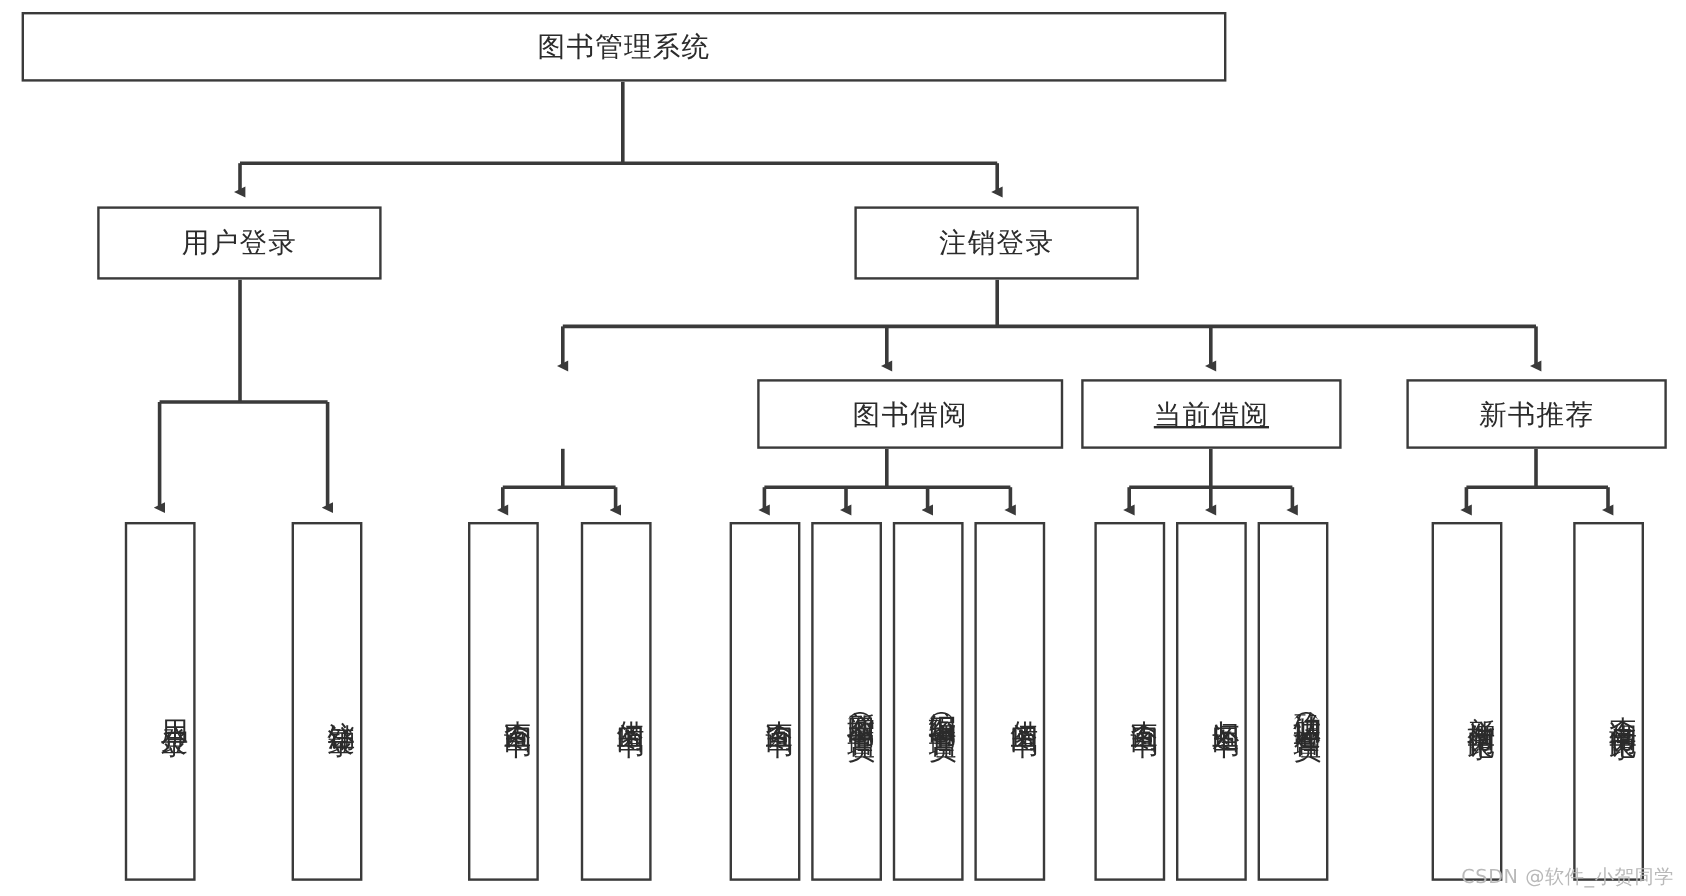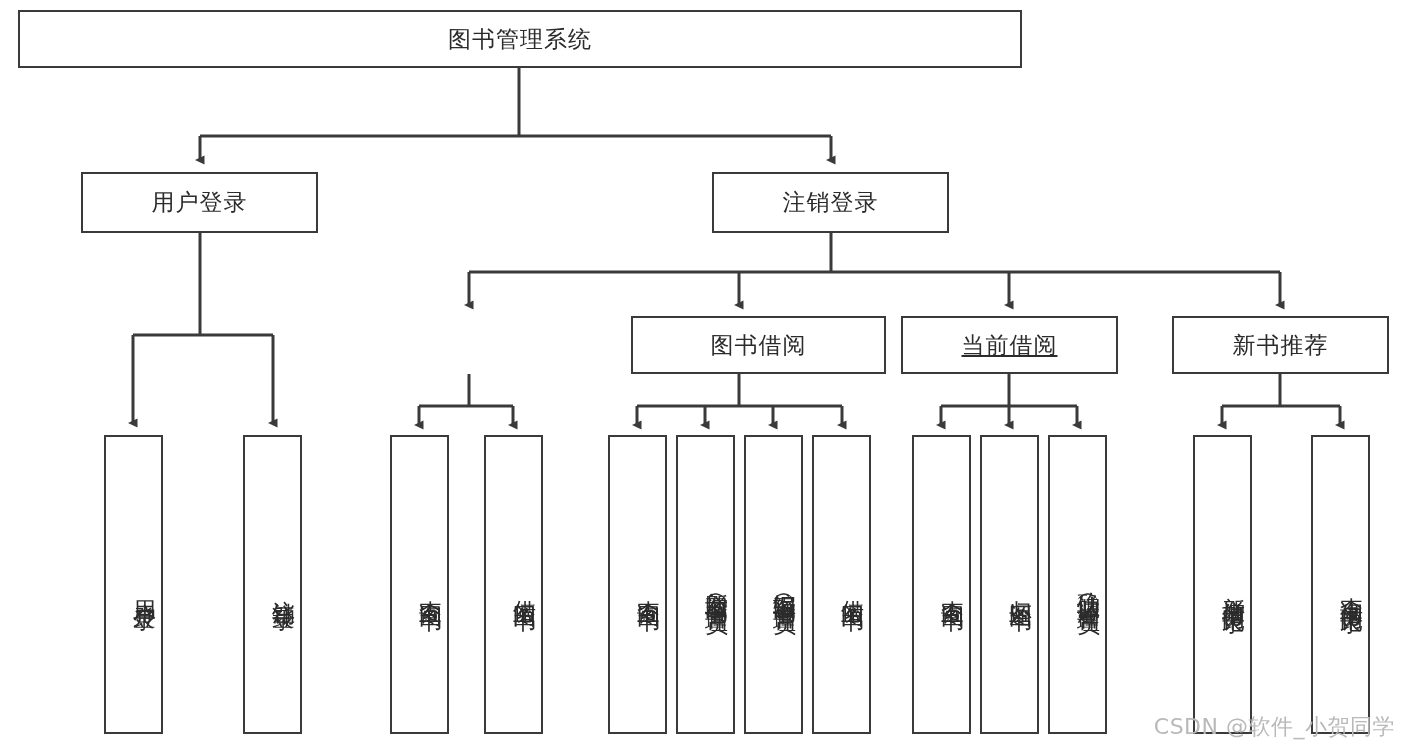--- a/index.html
+++ b/index.html
@@ -48,21 +48,21 @@
     left: 0;
     top: 0;
     width: 1405px;
     height: 747px;
     pointer-events: none;
   }
   .watermark {
     position: absolute;
     right: 10px;
     bottom: 5px;
-    font-size: 22px;
+    font-size: 16px;
     color: #b9b9b9;
     letter-spacing: 0.5px;
     white-space: nowrap;
   }
 </style>
 </head>
 <body>
 
 <div id="canvas">
 

